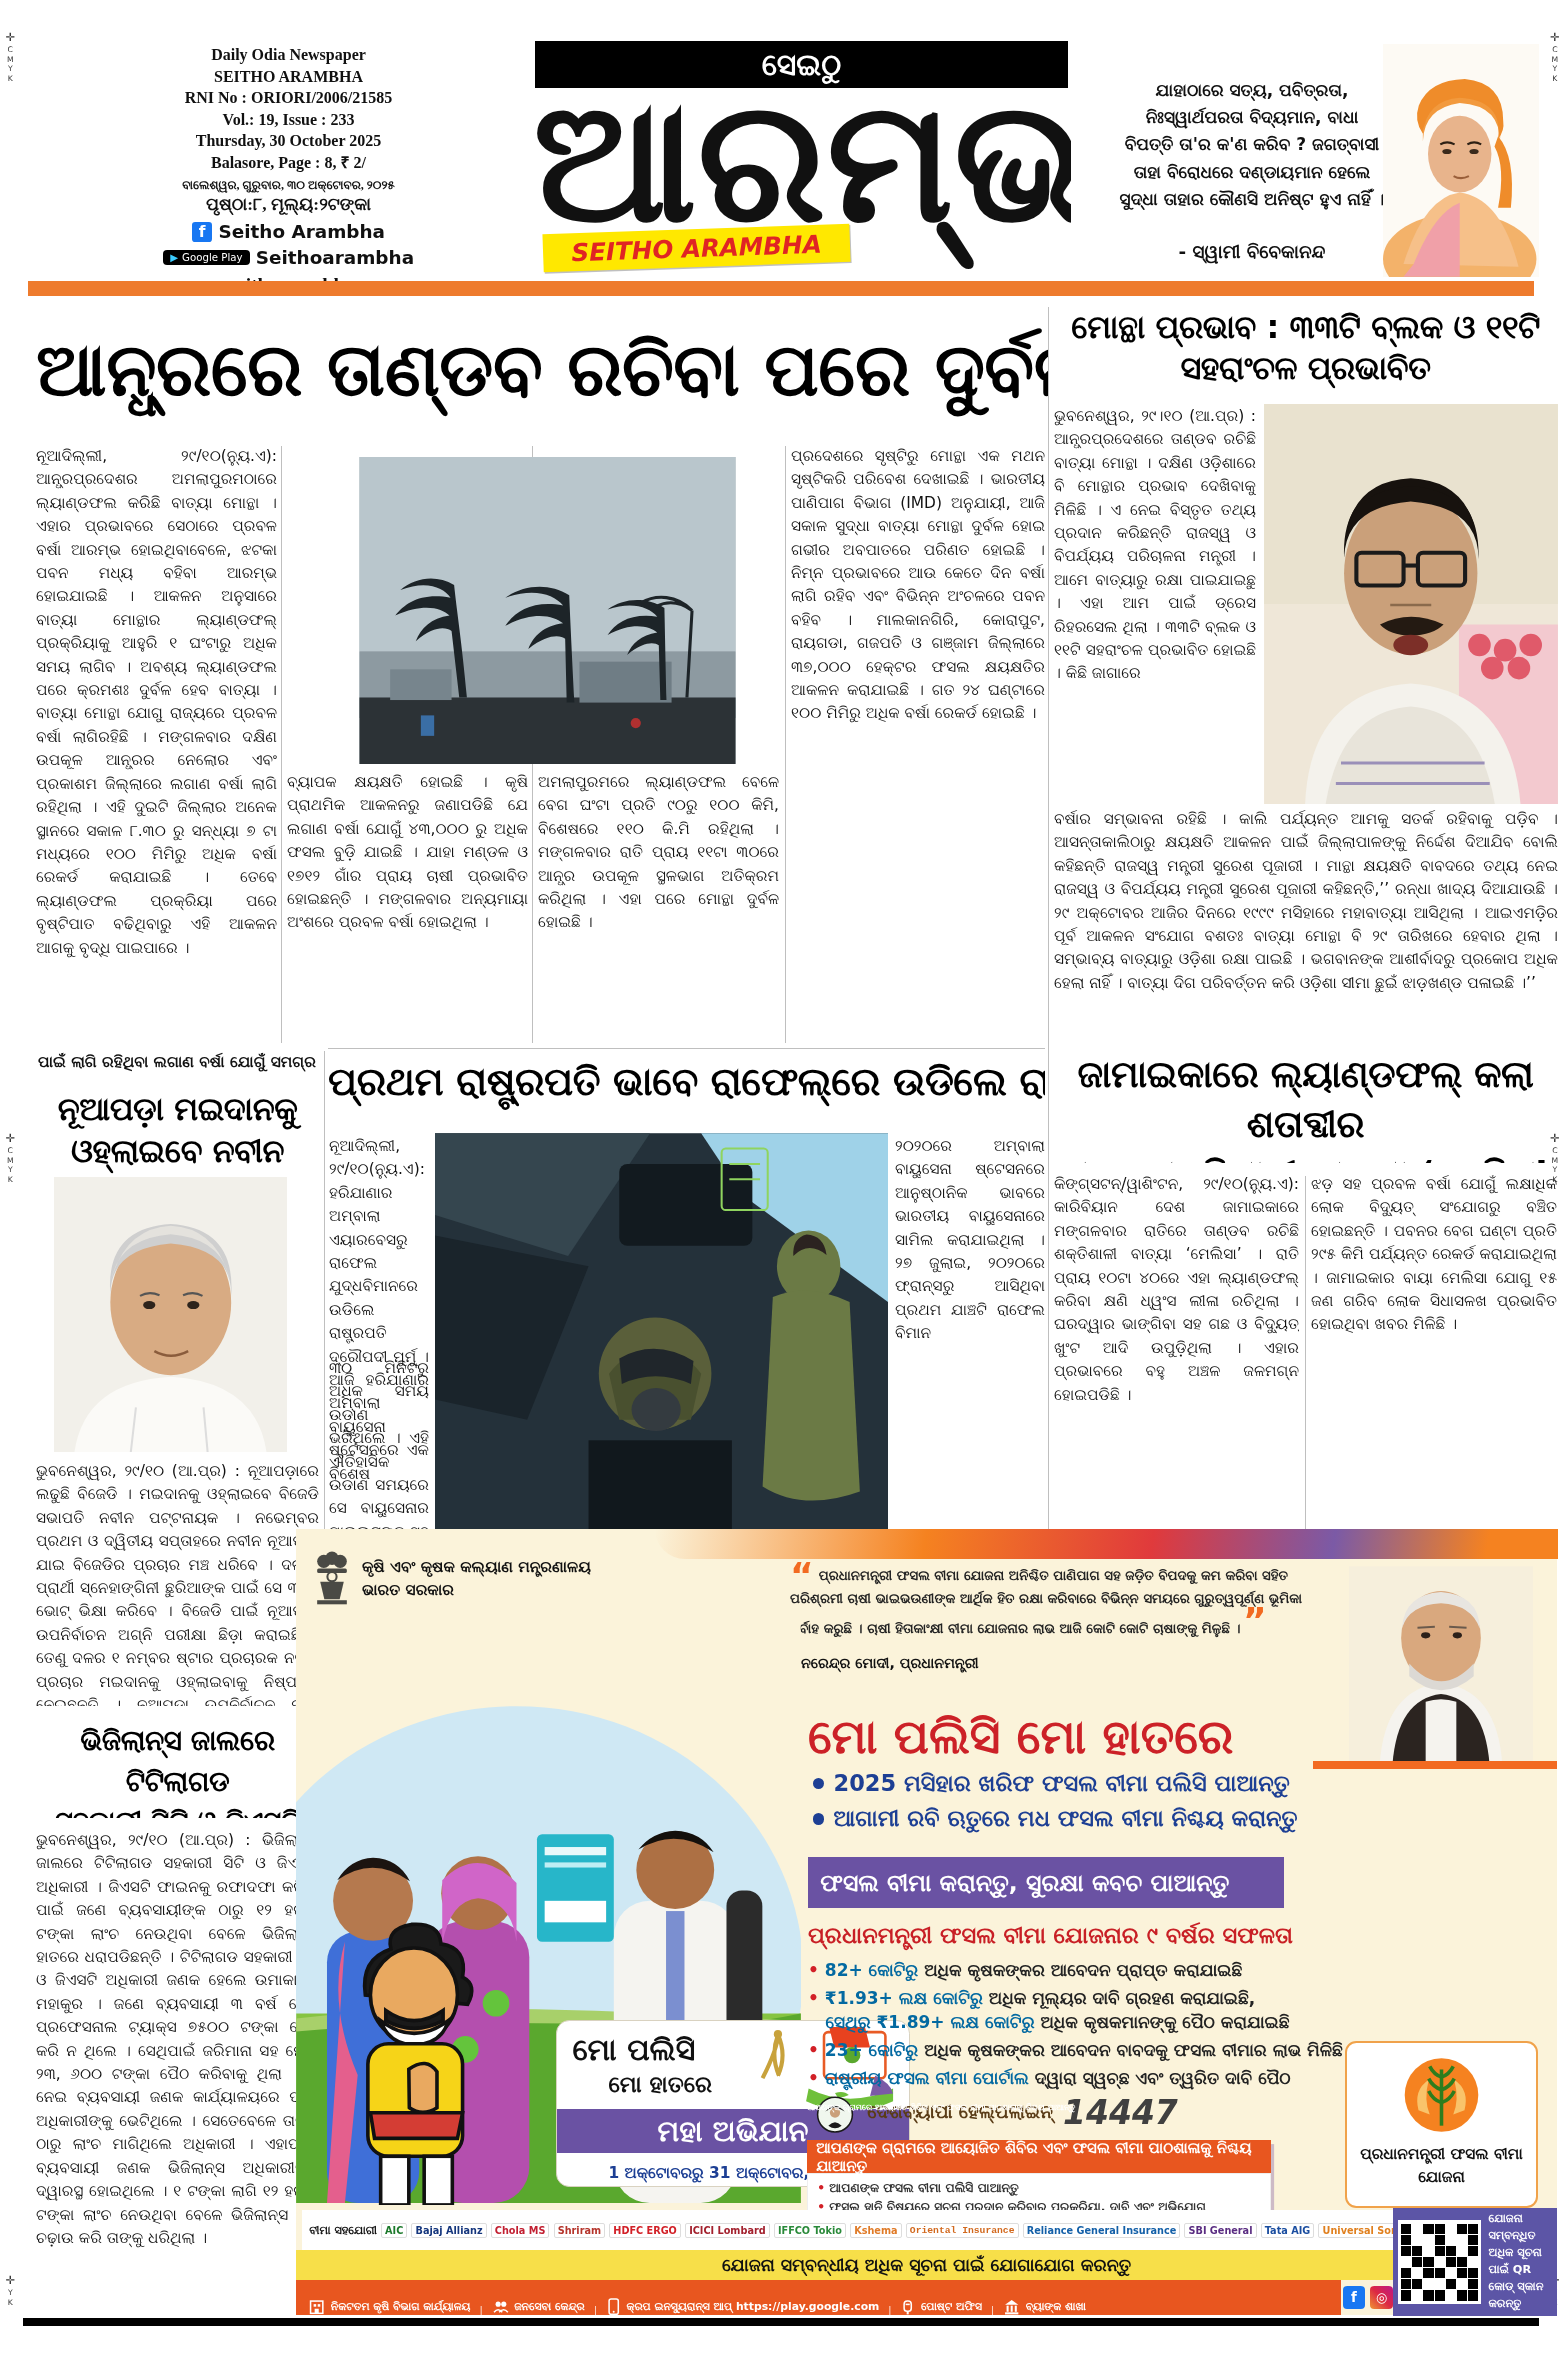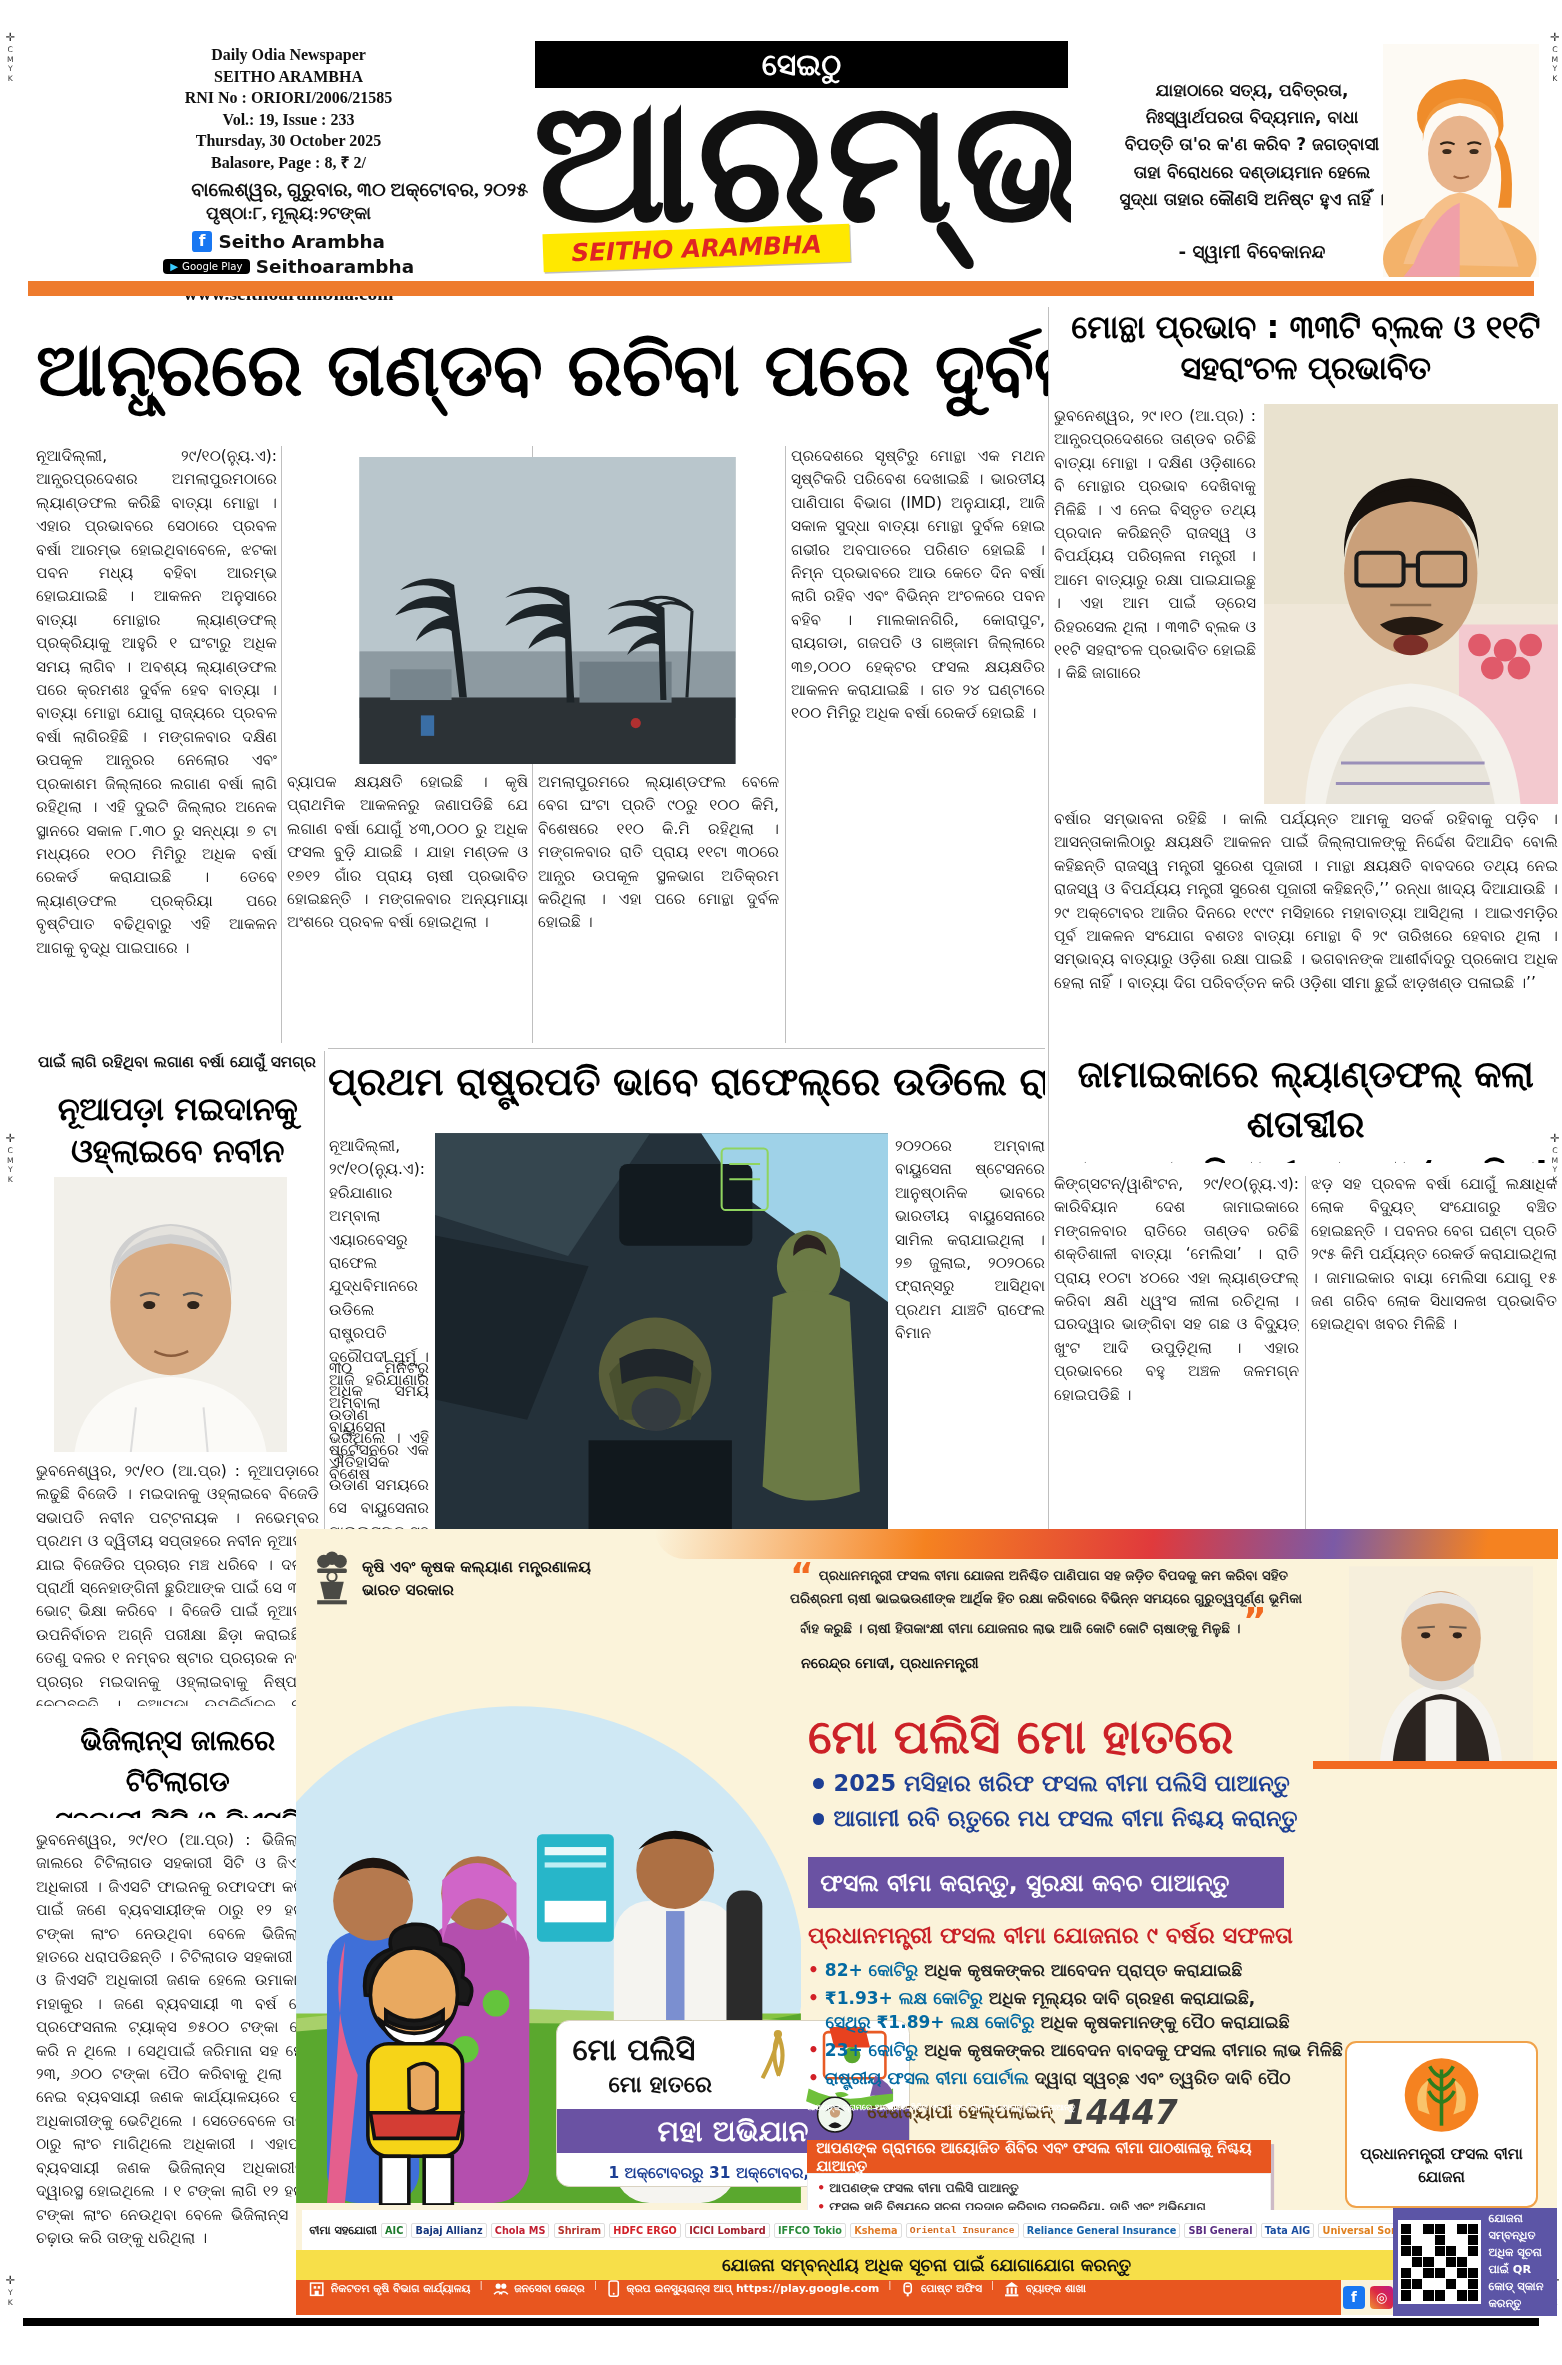--- a/index.html
+++ b/index.html
@@ -65,21 +65,21 @@
   <div class="regmark" style="left:3.1px;top:2274px;">Y<br>K</div>
   <div class="regmark" style="right:1px;top:2274px;">Y<br>K</div>
 
   <div class="abs" style="left:49px;top:44px;width:479px;">
     <div class="pubinfo">Daily Odia Newspaper</div>
     <div class="pubinfo">SEITHO ARAMBHA</div>
     <div class="pubinfo">RNI No : ORIORI/2006/21585</div>
     <div class="pubinfo">Vol.: 19, Issue : 233</div>
     <div class="pubinfo">Thursday, 30 October 2025</div>
     <div class="pubinfo">Balasore, Page : 8, ₹ 2/</div>
-    <div class="pubinfo odia" style="font-size:19px;margin-top:3.1px;text-align:right;">ବାଲେଶ୍ୱର, ଗୁରୁବାର, ୩୦ ଅକ୍ଟୋବର, ୨୦୨୫</div>
+    <div class="pubinfo odia" style="font-size:12px;margin-top:3.1px;">ବାଲେଶ୍ୱର, ଗୁରୁବାର, ୩୦ ଅକ୍ଟୋବର, ୨୦୨୫</div>
     <div class="pubinfo odia" style="font-size:17.4px;">ପୃଷ୍ଠା:୮, ମୂଲ୍ୟ:୨ଟଙ୍କା</div>
     <div class="abs" style="position:static;display:flex;justify-content:center;align-items:center;gap:6.1px;margin-top:5.1px;">
       <span style="width:20.5px;height:20.5px;background:#1877f2;color:#fff;font-weight:900;font-size:15.4px;display:inline-flex;align-items:center;justify-content:center;border-radius:3.1px;">f</span>
       <span style="font-weight:bold;font-size:18.4px;">Seitho Arambha</span>
     </div>
     <div style="display:flex;justify-content:center;align-items:center;gap:6.1px;margin-top:4.1px;">
       <span style="background:#000;color:#fff;border-radius:4.1px;font-size:10.2px;padding:2px 7.2px;display:inline-flex;align-items:center;gap:4.1px;">
           <span style="color:#3bccff;">▶</span>
           <span>Google Play</span>
         </span>
@@ -449,21 +449,21 @@
       <span class="chip" style="color:#d2691e;font-family:Liberation Mono, monospace;">Oriental Insurance</span>
       <span class="chip" style="color:#1460a8;">Reliance General Insurance</span>
       <span class="chip" style="color:#5a2d82;">SBI General</span>
       <span class="chip" style="color:#1b4ea0;">Tata AIG</span>
       <span class="chip" style="color:#e0801f;">Universal Sompo</span>
       <span class="chip" style="color:#16488c;">United India</span>
     </div>
 
     <div class="abs yellowband odia center" style="left:0;top:721px;width:1261px;height:30px;font-size:17.4px;display:flex;align-items:center;justify-content:center;">ଯୋଜନା ସମ୍ବନ୍ଧୀୟ ଅଧିକ ସୂଚନା ପାଇଁ ଯୋଗାଯୋଗ କରନ୍ତୁ</div>
 
-    <div class="abs footorange" style="left:0;top:751px;width:1045px;height:35px;display:flex;align-items:flex-start;gap:9.2px;padding:0 12.3px;box-sizing:border-box;">
+    <div class="abs footorange" style="left:0;top:751px;width:1045px;height:35px;display:flex;align-items:flex-end;gap:9.2px;padding:0 12.3px;box-sizing:border-box;">
       <div class="fitem">
           <svg width="17.4" height="17.4" viewBox="0 0 34 34">
             <rect x="5" y="6" width="24" height="24" fill="none" stroke="#fff" stroke-width="3"></rect>
             <rect x="11" y="12" width="5" height="5" fill="#fff"></rect>
             <rect x="19" y="12" width="5" height="5" fill="#fff"></rect>
             <rect x="13" y="21" width="8" height="9" fill="#fff"></rect>
           </svg>
           <span class="odia">ନିକଟତମ କୃଷି ବିଭାଗ କାର୍ଯ୍ୟାଳୟ</span>
         </div>
       <span>|</span>

